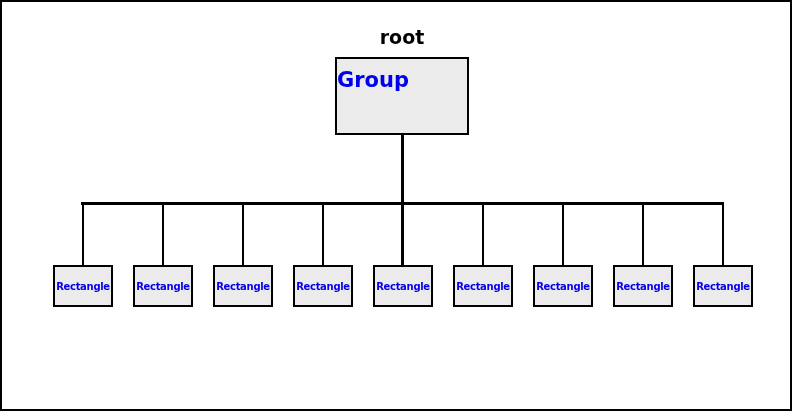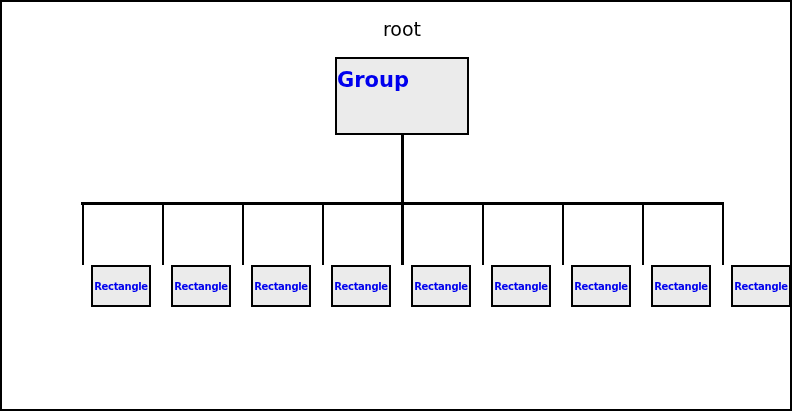--- a/index.html
+++ b/index.html
@@ -13,25 +13,25 @@
     width: 792px;
     height: 411px;
     box-sizing: border-box;
     background: var(--canvas-bg, #ffffff);
     border: 2px solid var(--canvas-border, #000000);
     overflow: hidden;
   }
   .root-label {
     position: absolute;
     left: 300px;
-    top: 16px;
+    top: 24px;
     width: 200px;
     text-align: center;
     font-size: 19px;
-    font-weight: normal;
+    font-weight: bold;
     color: var(--root-label-color, #000000);
   }
   .group-node {
     position: absolute;
     left: 333px;
     top: 55px;
     width: 134px;
     height: 78px;
     box-sizing: border-box;
     background: var(--node-fill, #ebebeb);
@@ -70,21 +70,20 @@
     position: absolute;
     top: 263px;
     width: 60px;
     height: 42px;
     box-sizing: border-box;
     background: var(--node-fill, #ebebeb);
     border: 2px solid var(--node-border, #000000);
     display: flex;
     align-items: center;
     justify-content: center;
-    margin-left: 38px;
   }
   .child-label {
     font-size: 10px;
     font-weight: bold;
     letter-spacing: -0.3px;
     white-space: nowrap;
     color: var(--node-label-color, #0000ee);
   }
 </style>
 </head>

